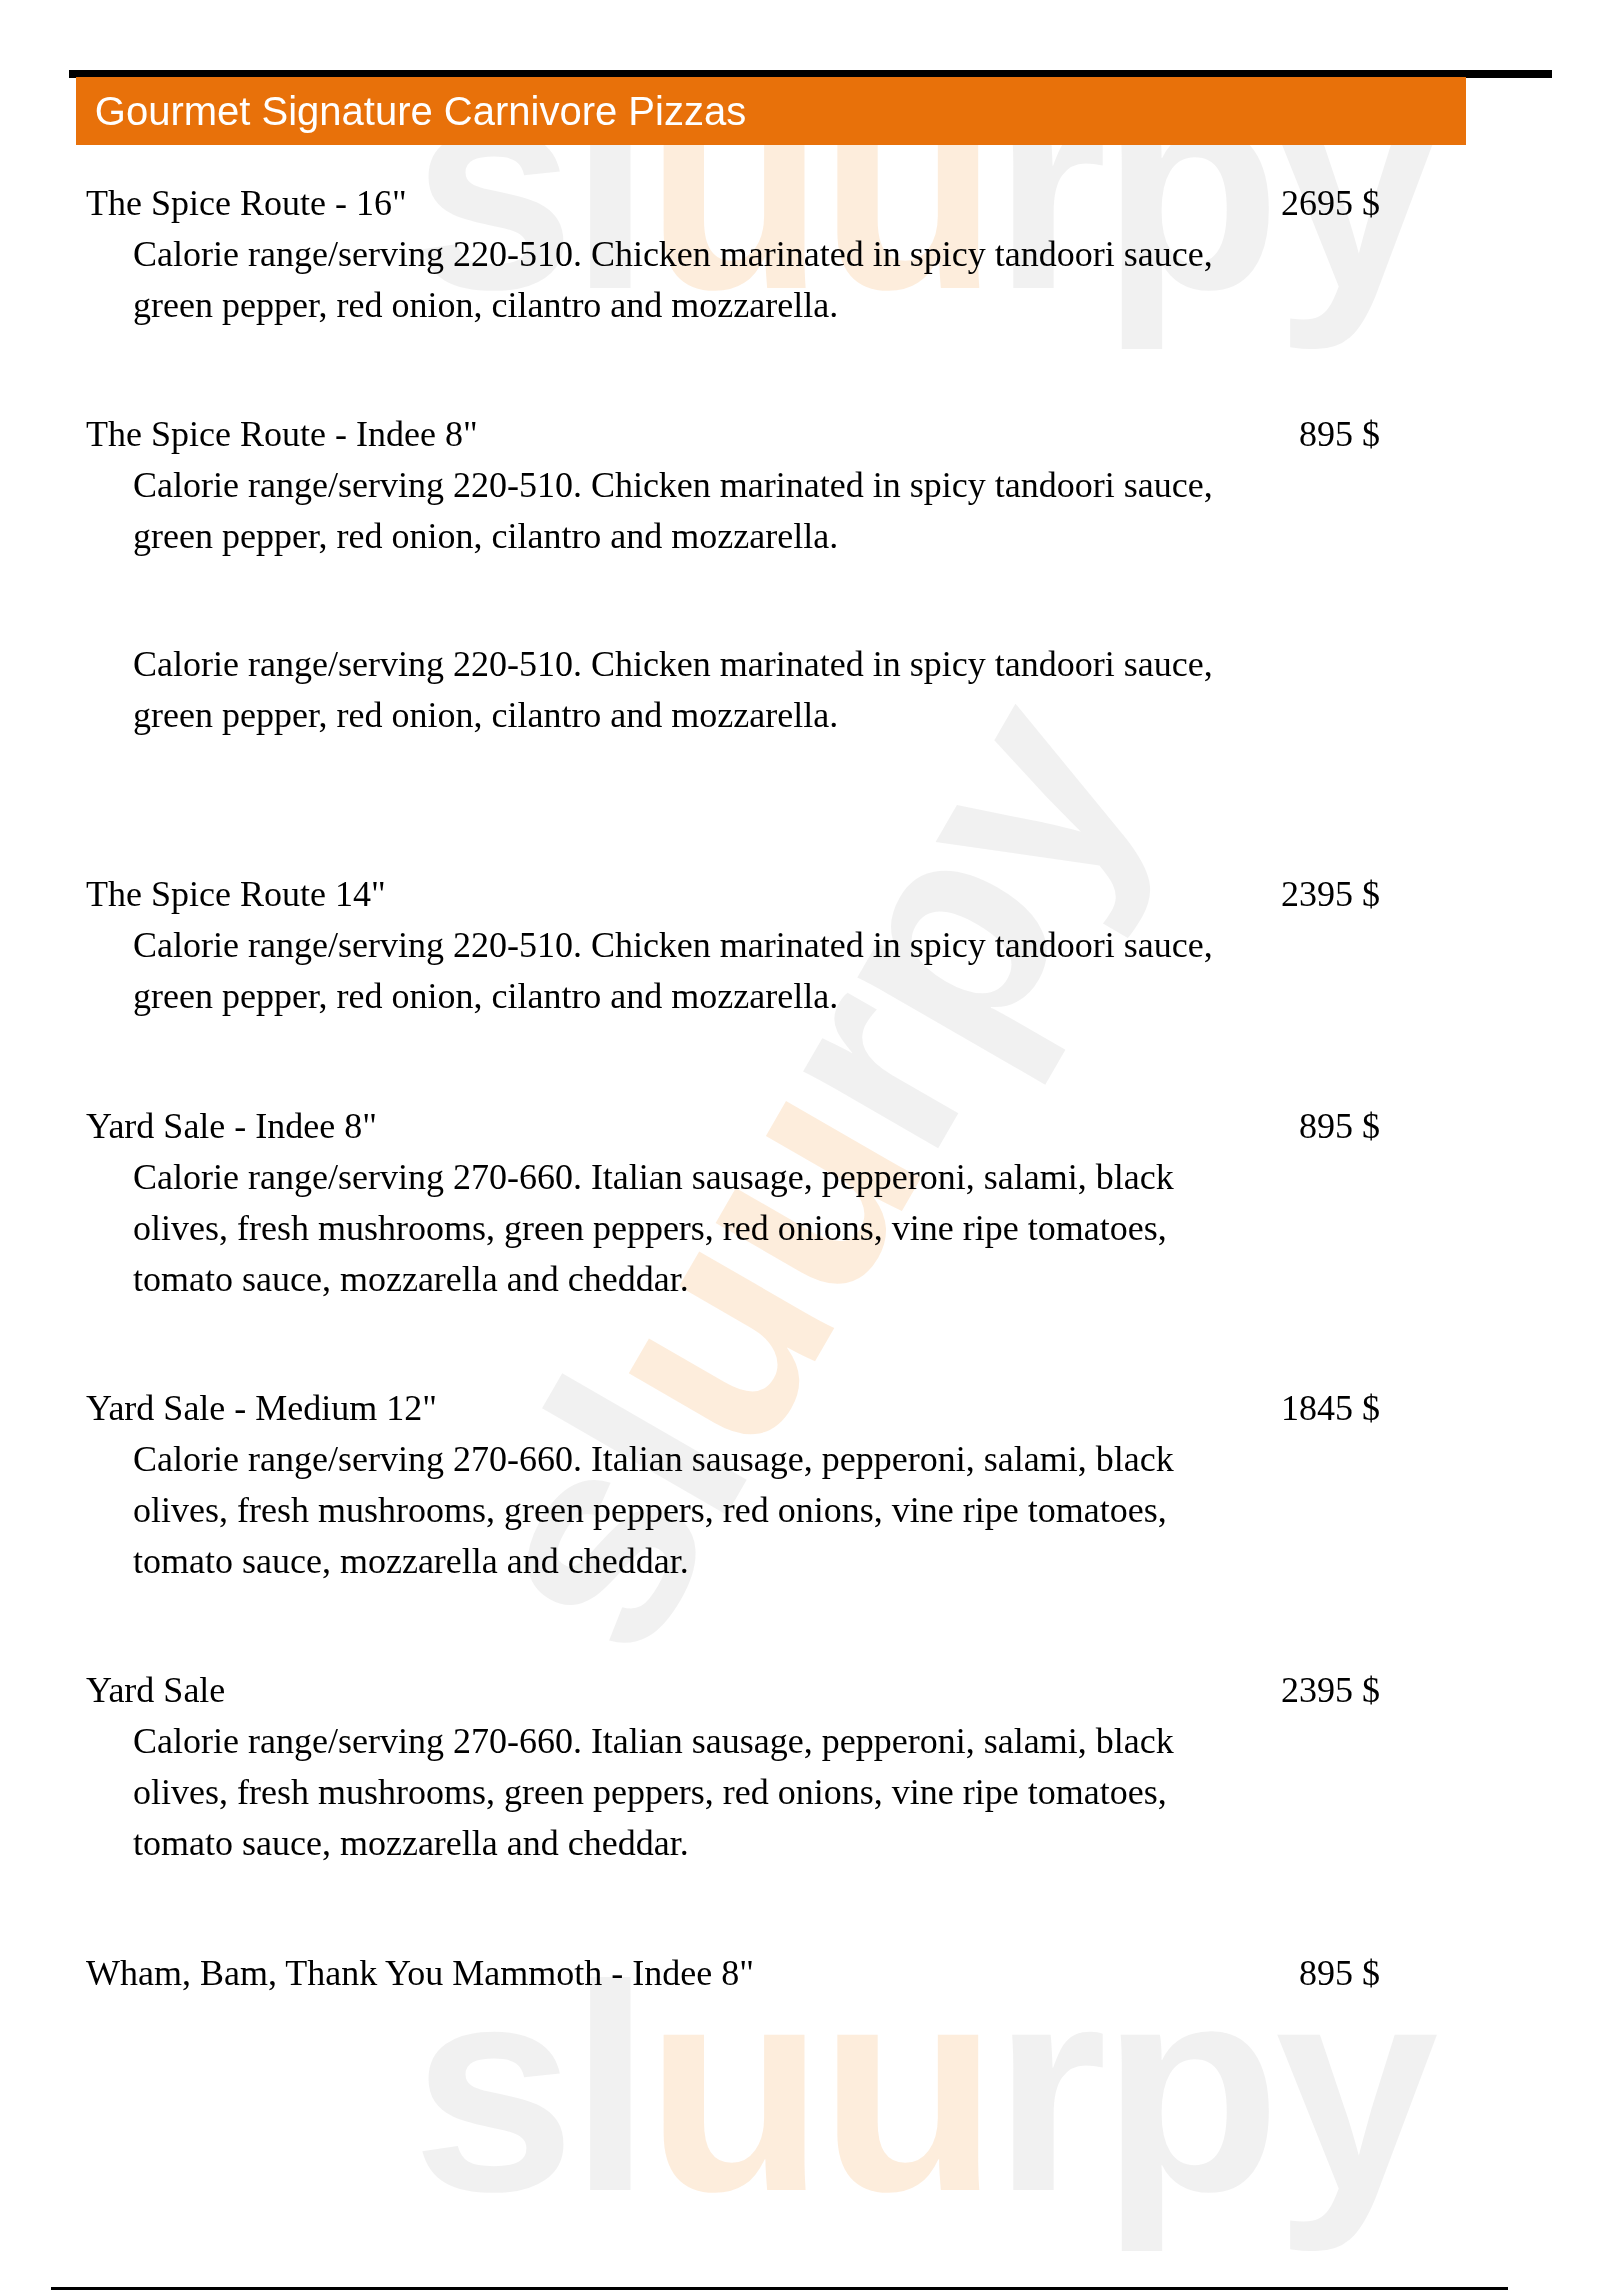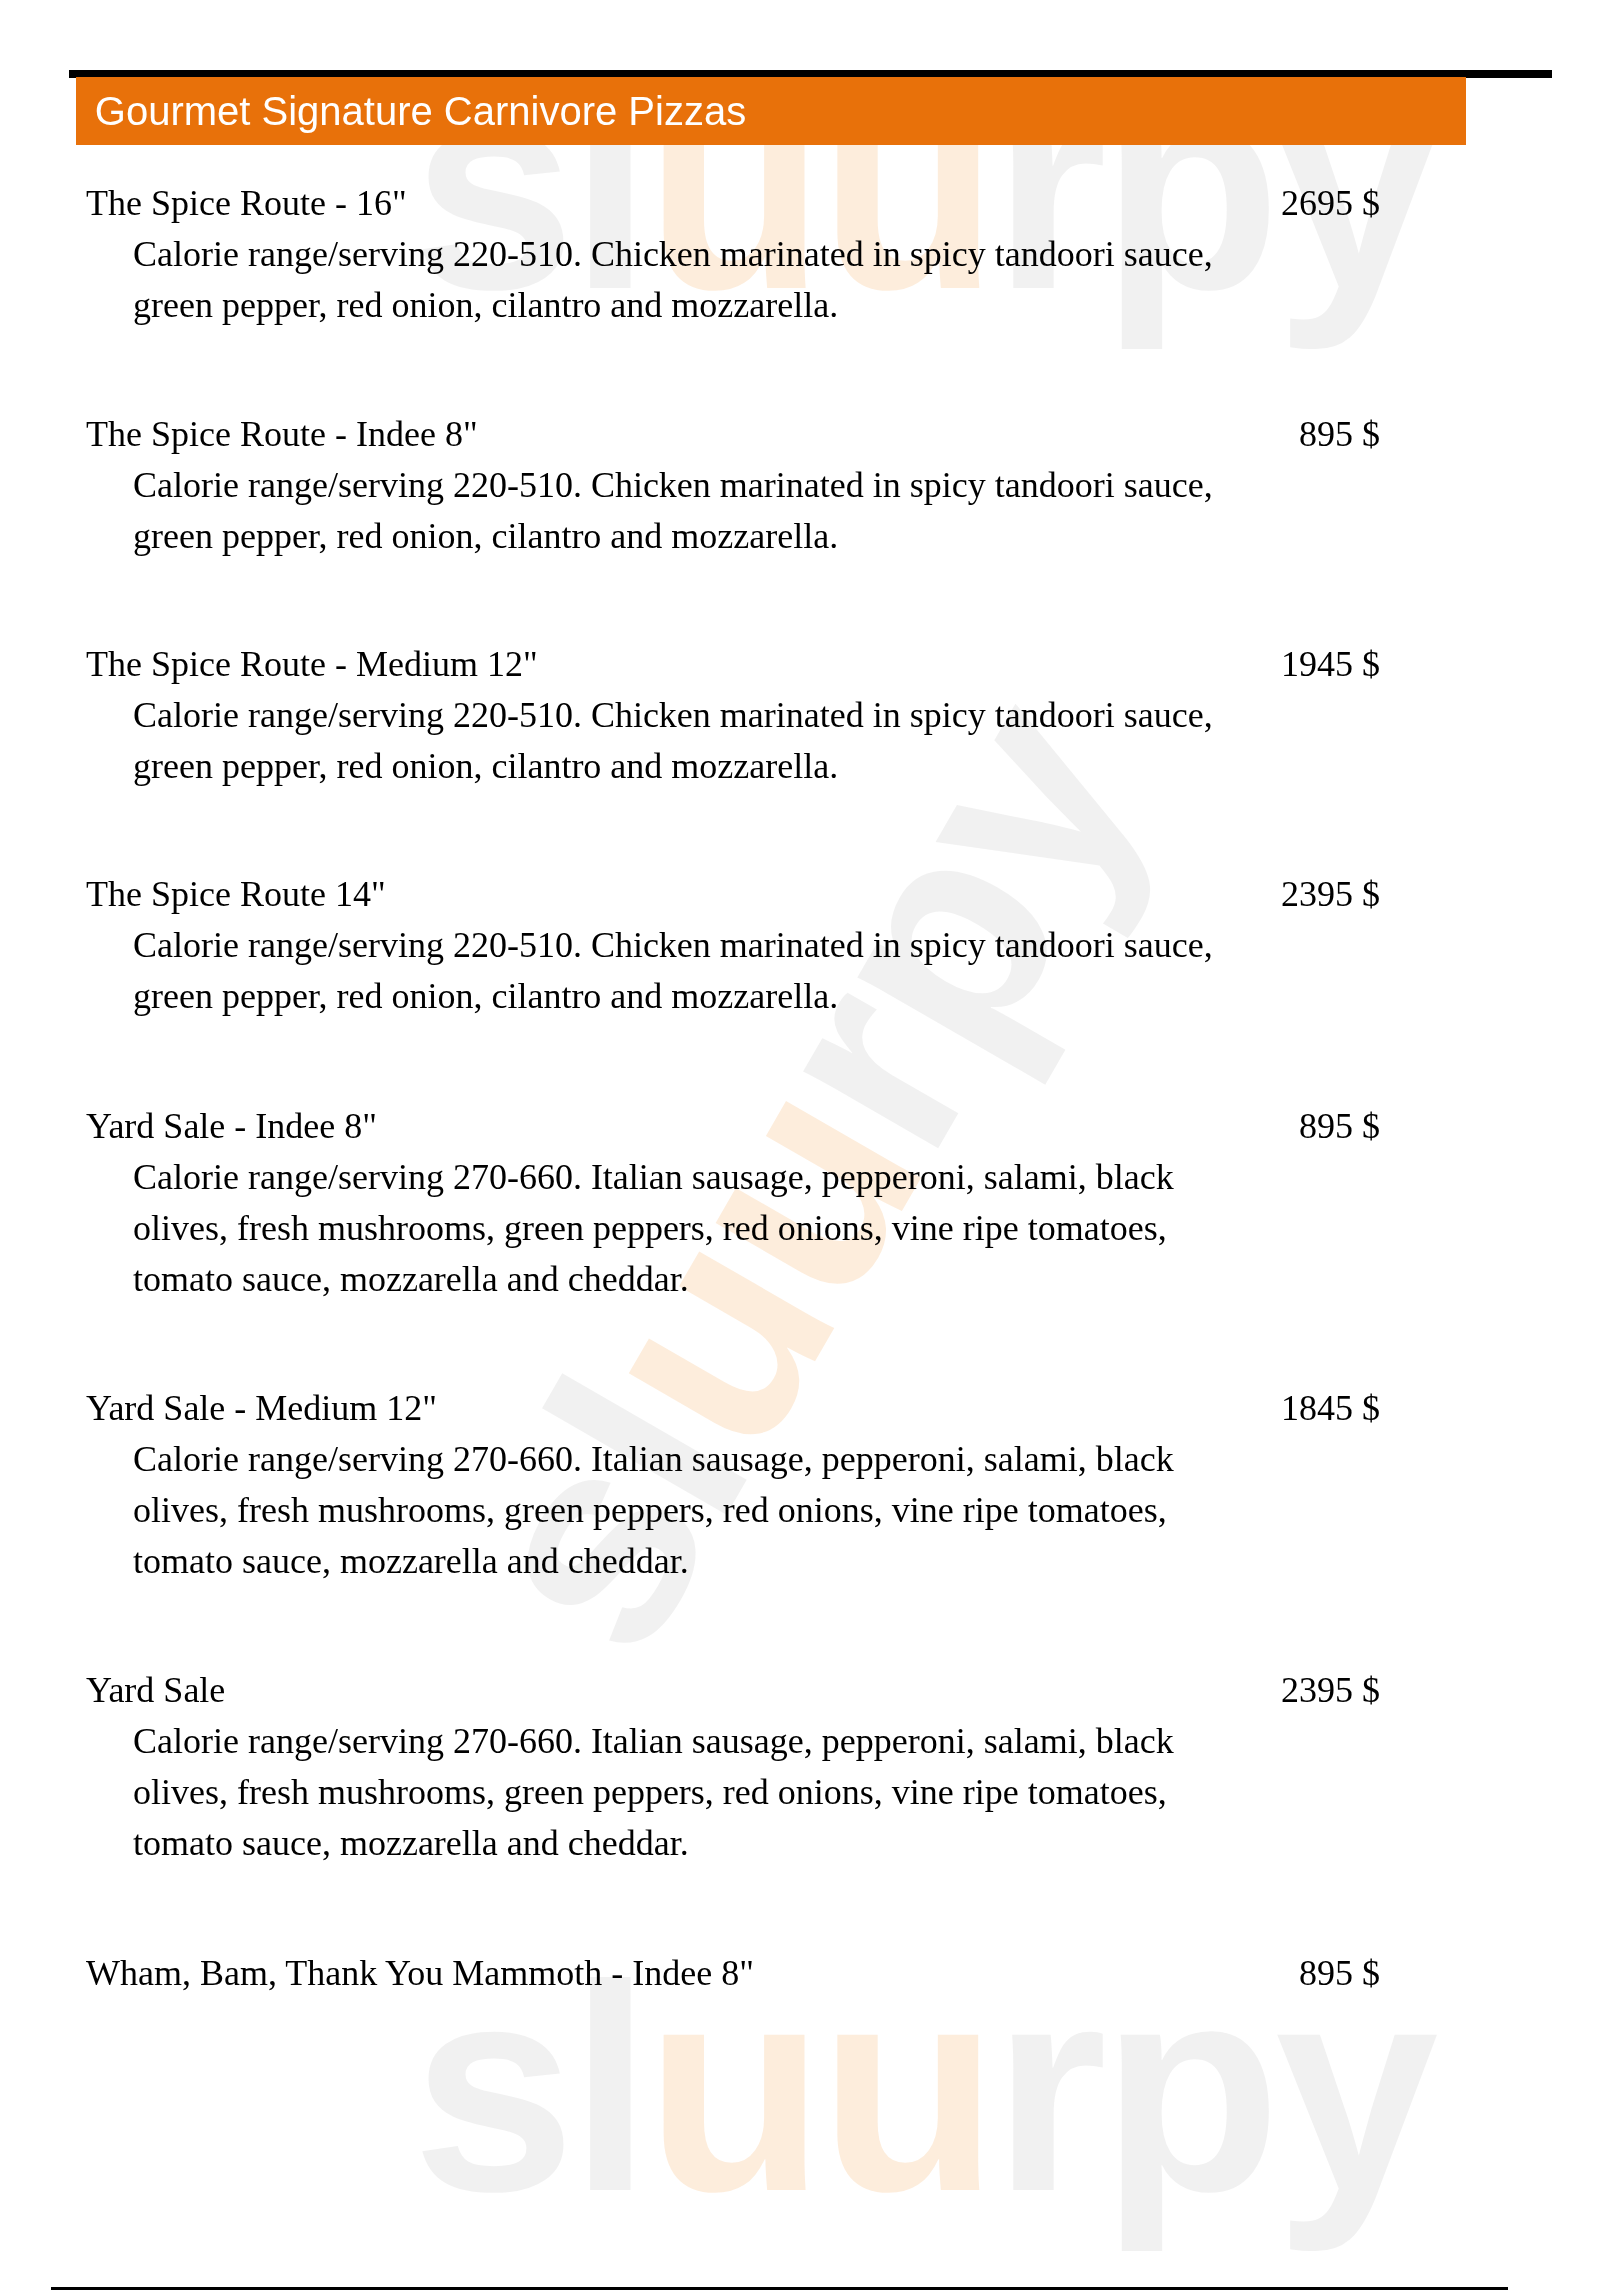--- a/index.html
+++ b/index.html
@@ -51,24 +51,20 @@
     <div class="item-desc">Calorie range/serving 220-510. Chicken marinated in spicy tandoori sauce, green pepper, red onion, cilantro and mozzarella.</div>
   </div>
   <div class="item" style="top:409px">
     <div class="item-head">
         <span class="item-name">The Spice Route - Indee 8"</span>
         <span class="item-price">895 $</span>
       </div>
     <div class="item-desc">Calorie range/serving 220-510. Chicken marinated in spicy tandoori sauce, green pepper, red onion, cilantro and mozzarella.</div>
   </div>
   <div class="item" style="top:639px">
-    <div class="item-head">
-        <span class="item-name">The Spice Route - Medium 12"</span>
-        <span class="item-price">1945 $</span>
-      </div>
     <div class="item-desc">Calorie range/serving 220-510. Chicken marinated in spicy tandoori sauce, green pepper, red onion, cilantro and mozzarella.</div>
   </div>
   <div class="item" style="top:869px">
     <div class="item-head">
         <span class="item-name">The Spice Route 14"</span>
         <span class="item-price">2395 $</span>
       </div>
     <div class="item-desc">Calorie range/serving 220-510. Chicken marinated in spicy tandoori sauce, green pepper, red onion, cilantro and mozzarella.</div>
   </div>
   <div class="item" style="top:1101px">

